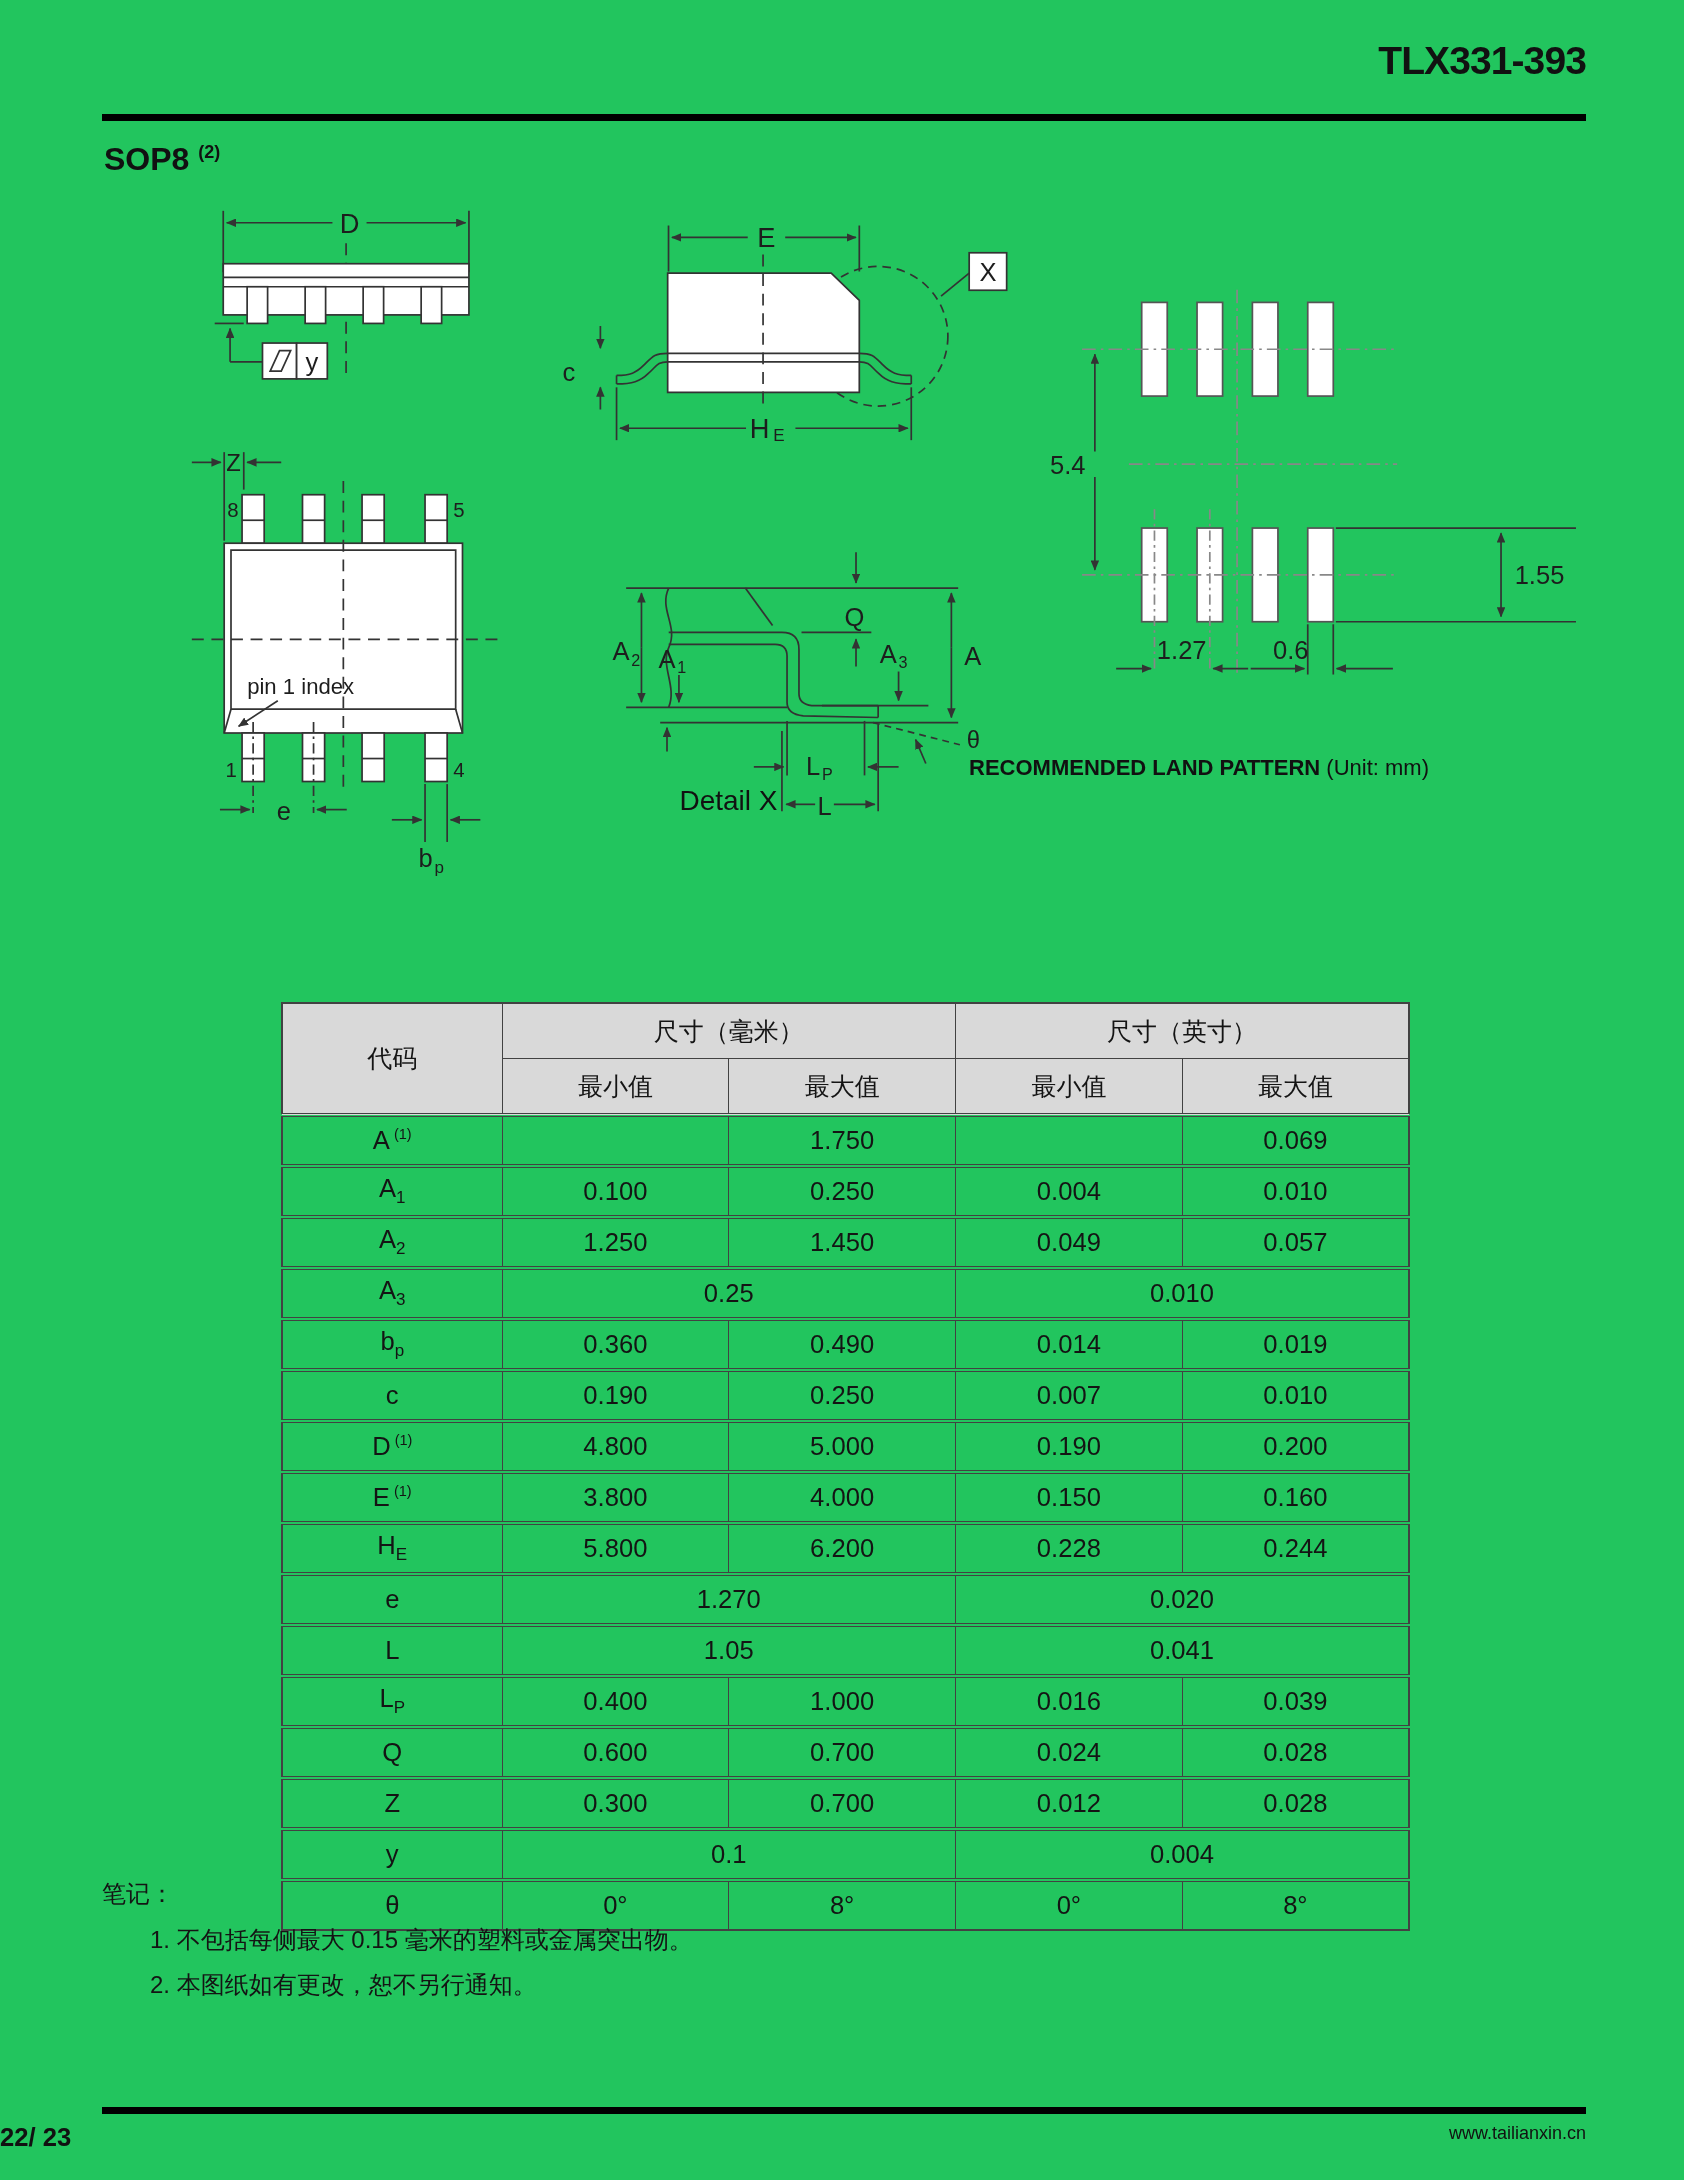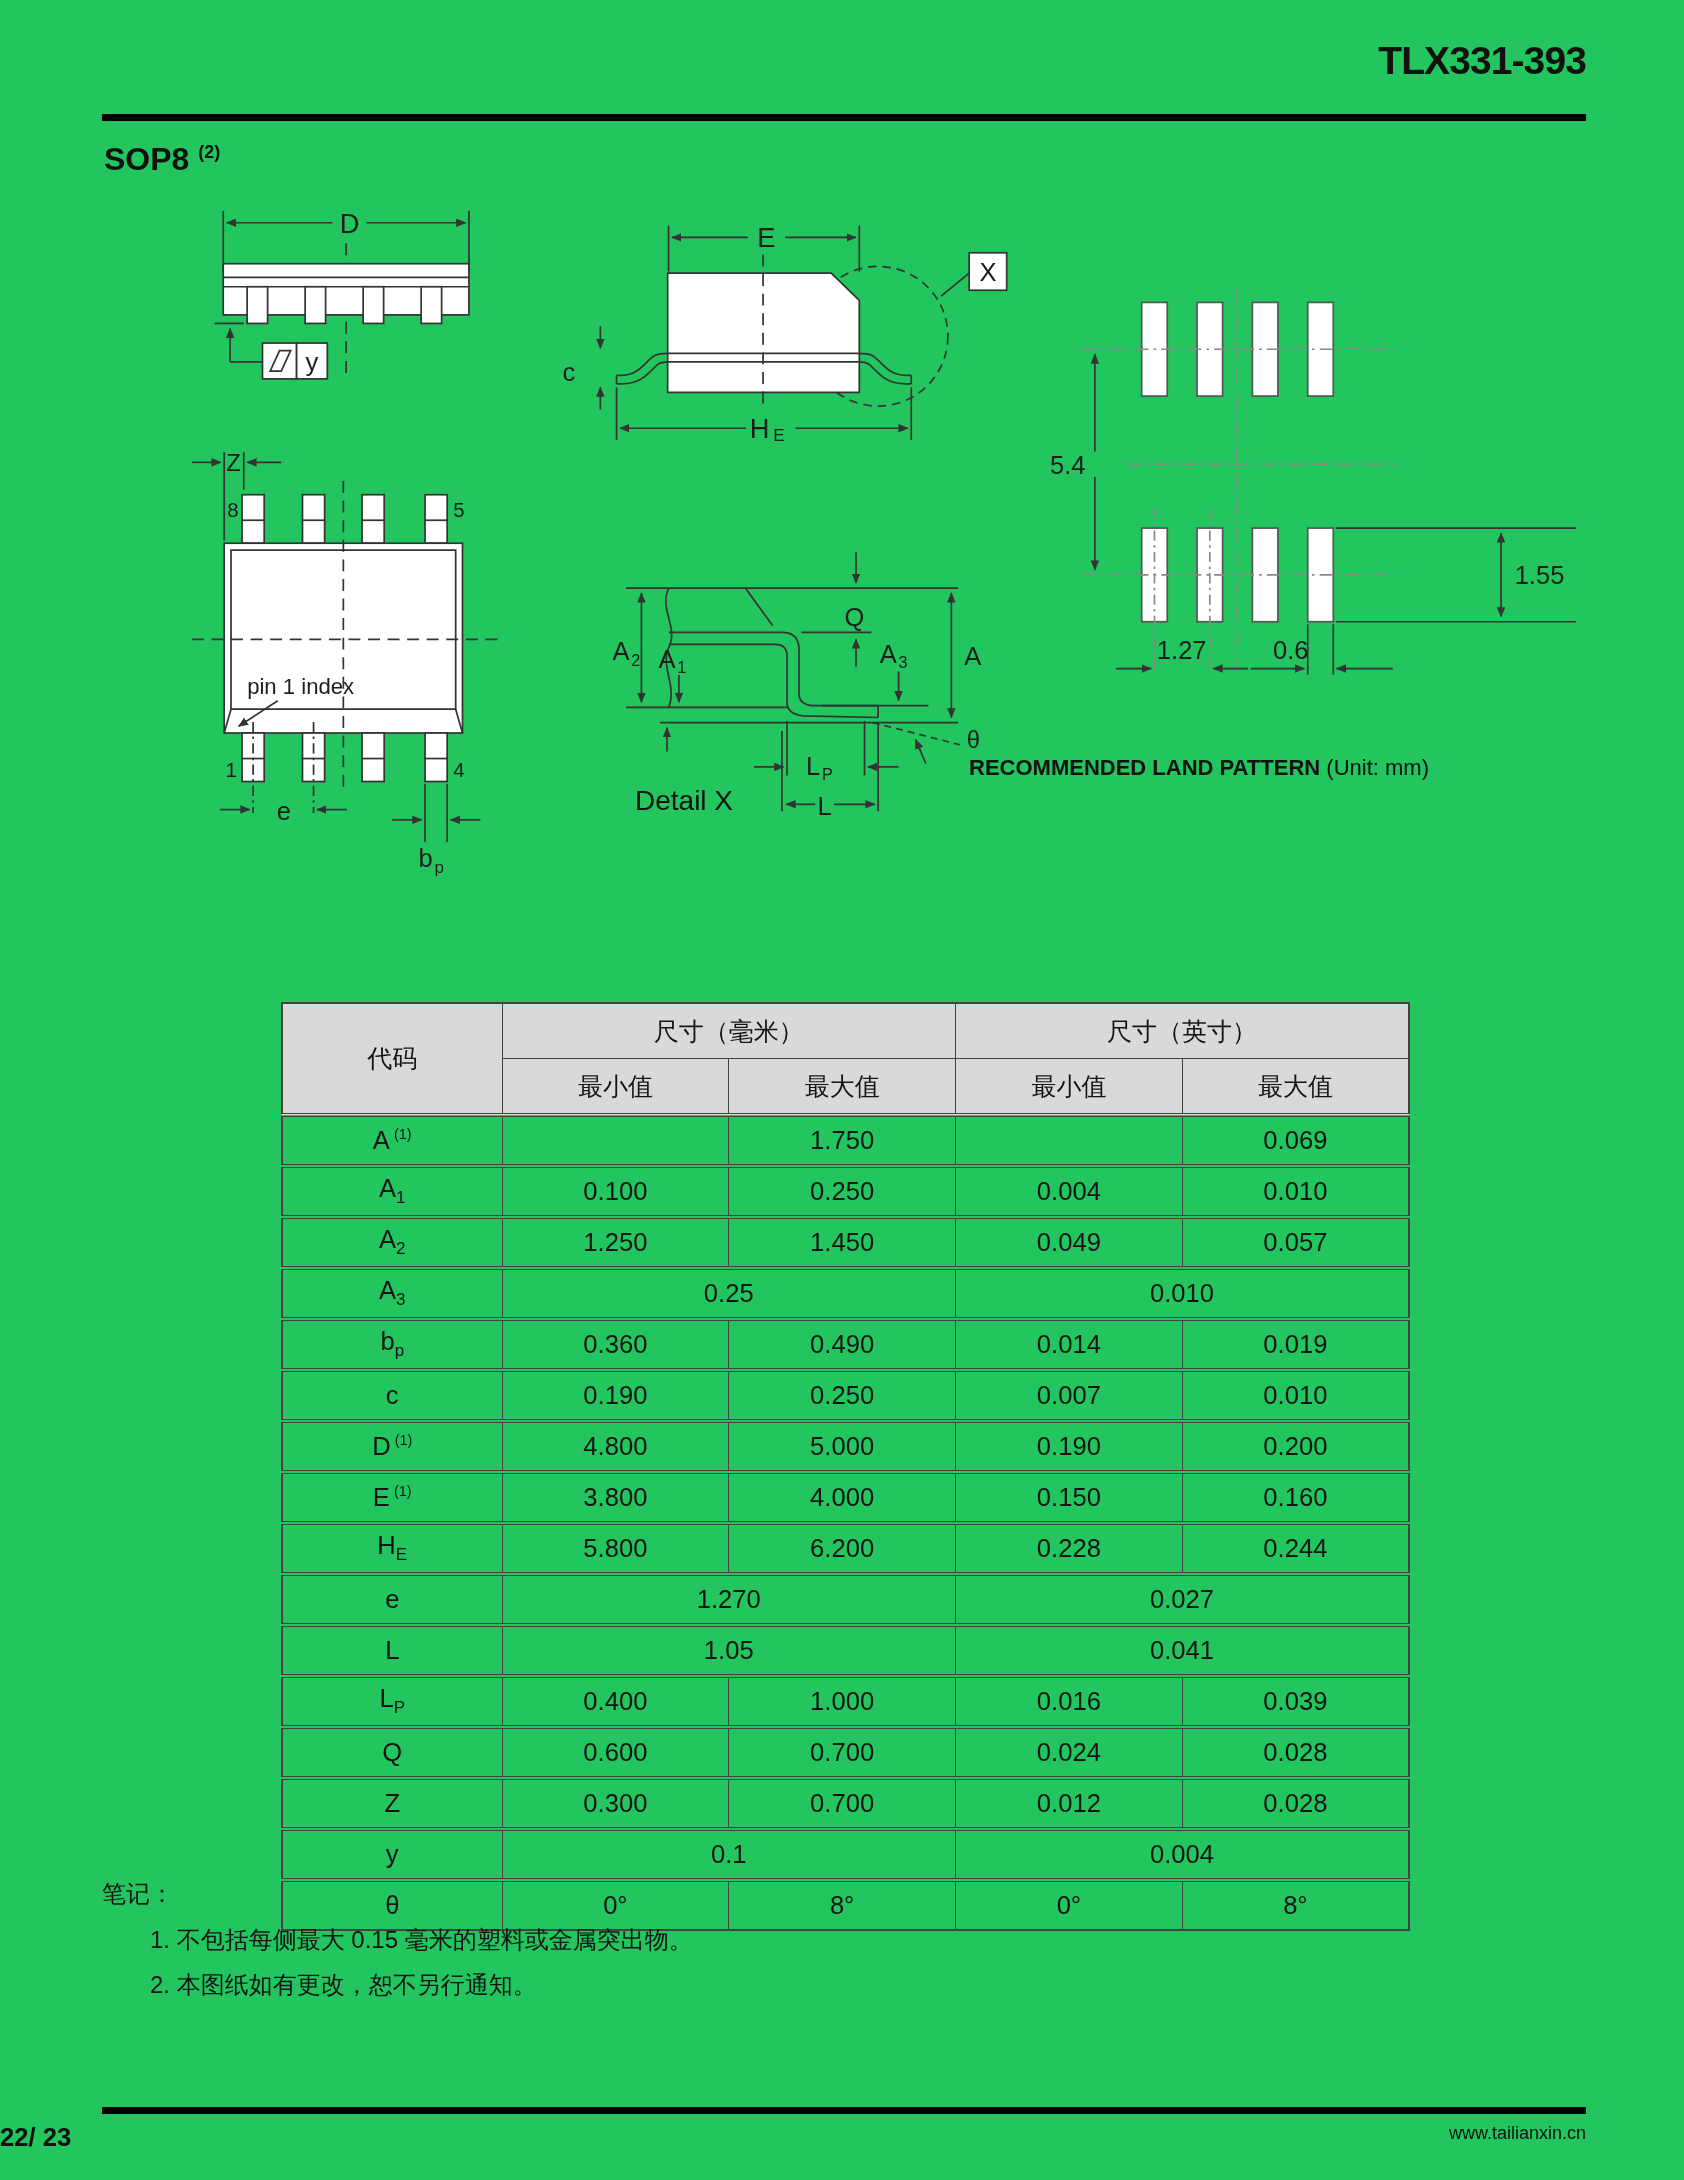--- a/index.html
+++ b/index.html
@@ -8,21 +8,21 @@
     font-family:"Liberation Sans", sans-serif; color:#111; overflow:hidden;
   }
   .doc-title { position:absolute; top:39px; right:99px; font-size:39px; font-weight:bold; letter-spacing:-0.9px; }
   .header-rule { position:absolute; left:102px; width:1484px; top:114px; height:6.8px; background:#000; }
   .section-title { position:absolute; left:104px; top:141px; font-size:32px; font-weight:bold; }
   .section-title sup { font-size:18px; font-weight:bold; }
   .drawing { position:absolute; }
   .dim-text { font-family:"Liberation Sans", sans-serif; fill:#1d1d1d; }
   .land-caption { position:absolute; left:969px; top:755px; font-size:22px; color:#111; }
   .land-caption b { font-weight:bold; }
-  .detail-caption { position:absolute; left:635px; top:785px; width:187px; font-size:28px; color:#111; }
+  .detail-caption { position:absolute; left:635px; top:785px; width:187px; text-align:center; font-size:28px; color:#111; }
 
   table.dims {
     position:absolute; left:281px; top:1002px; width:1129px;
     border-collapse:collapse; table-layout:fixed;
     border:2.6px solid #424242;
   }
   table.dims col.c0 { width:220px; }
   table.dims th, table.dims td {
     border:1.7px solid #424242; text-align:center; vertical-align:middle;
     font-family:"Liberation Sans", sans-serif;
@@ -345,21 +345,21 @@
         <tr>
           <td class="code"><span>H</span><sub>E</sub></td>
           <td>5.800</td>
           <td>6.200</td>
           <td>0.228</td>
           <td>0.244</td>
         </tr>
         <tr>
           <td class="code"><span>e</span></td>
           <td colspan="2">1.270</td>
-          <td colspan="2">0.027</td>
+          <td colspan="2">0.020</td>
         </tr>
         <tr>
           <td class="code"><span>L</span></td>
           <td colspan="2">1.05</td>
           <td colspan="2">0.041</td>
         </tr>
         <tr>
           <td class="code"><span>L</span><sub>P</sub></td>
           <td>0.400</td>
           <td>1.000</td>

